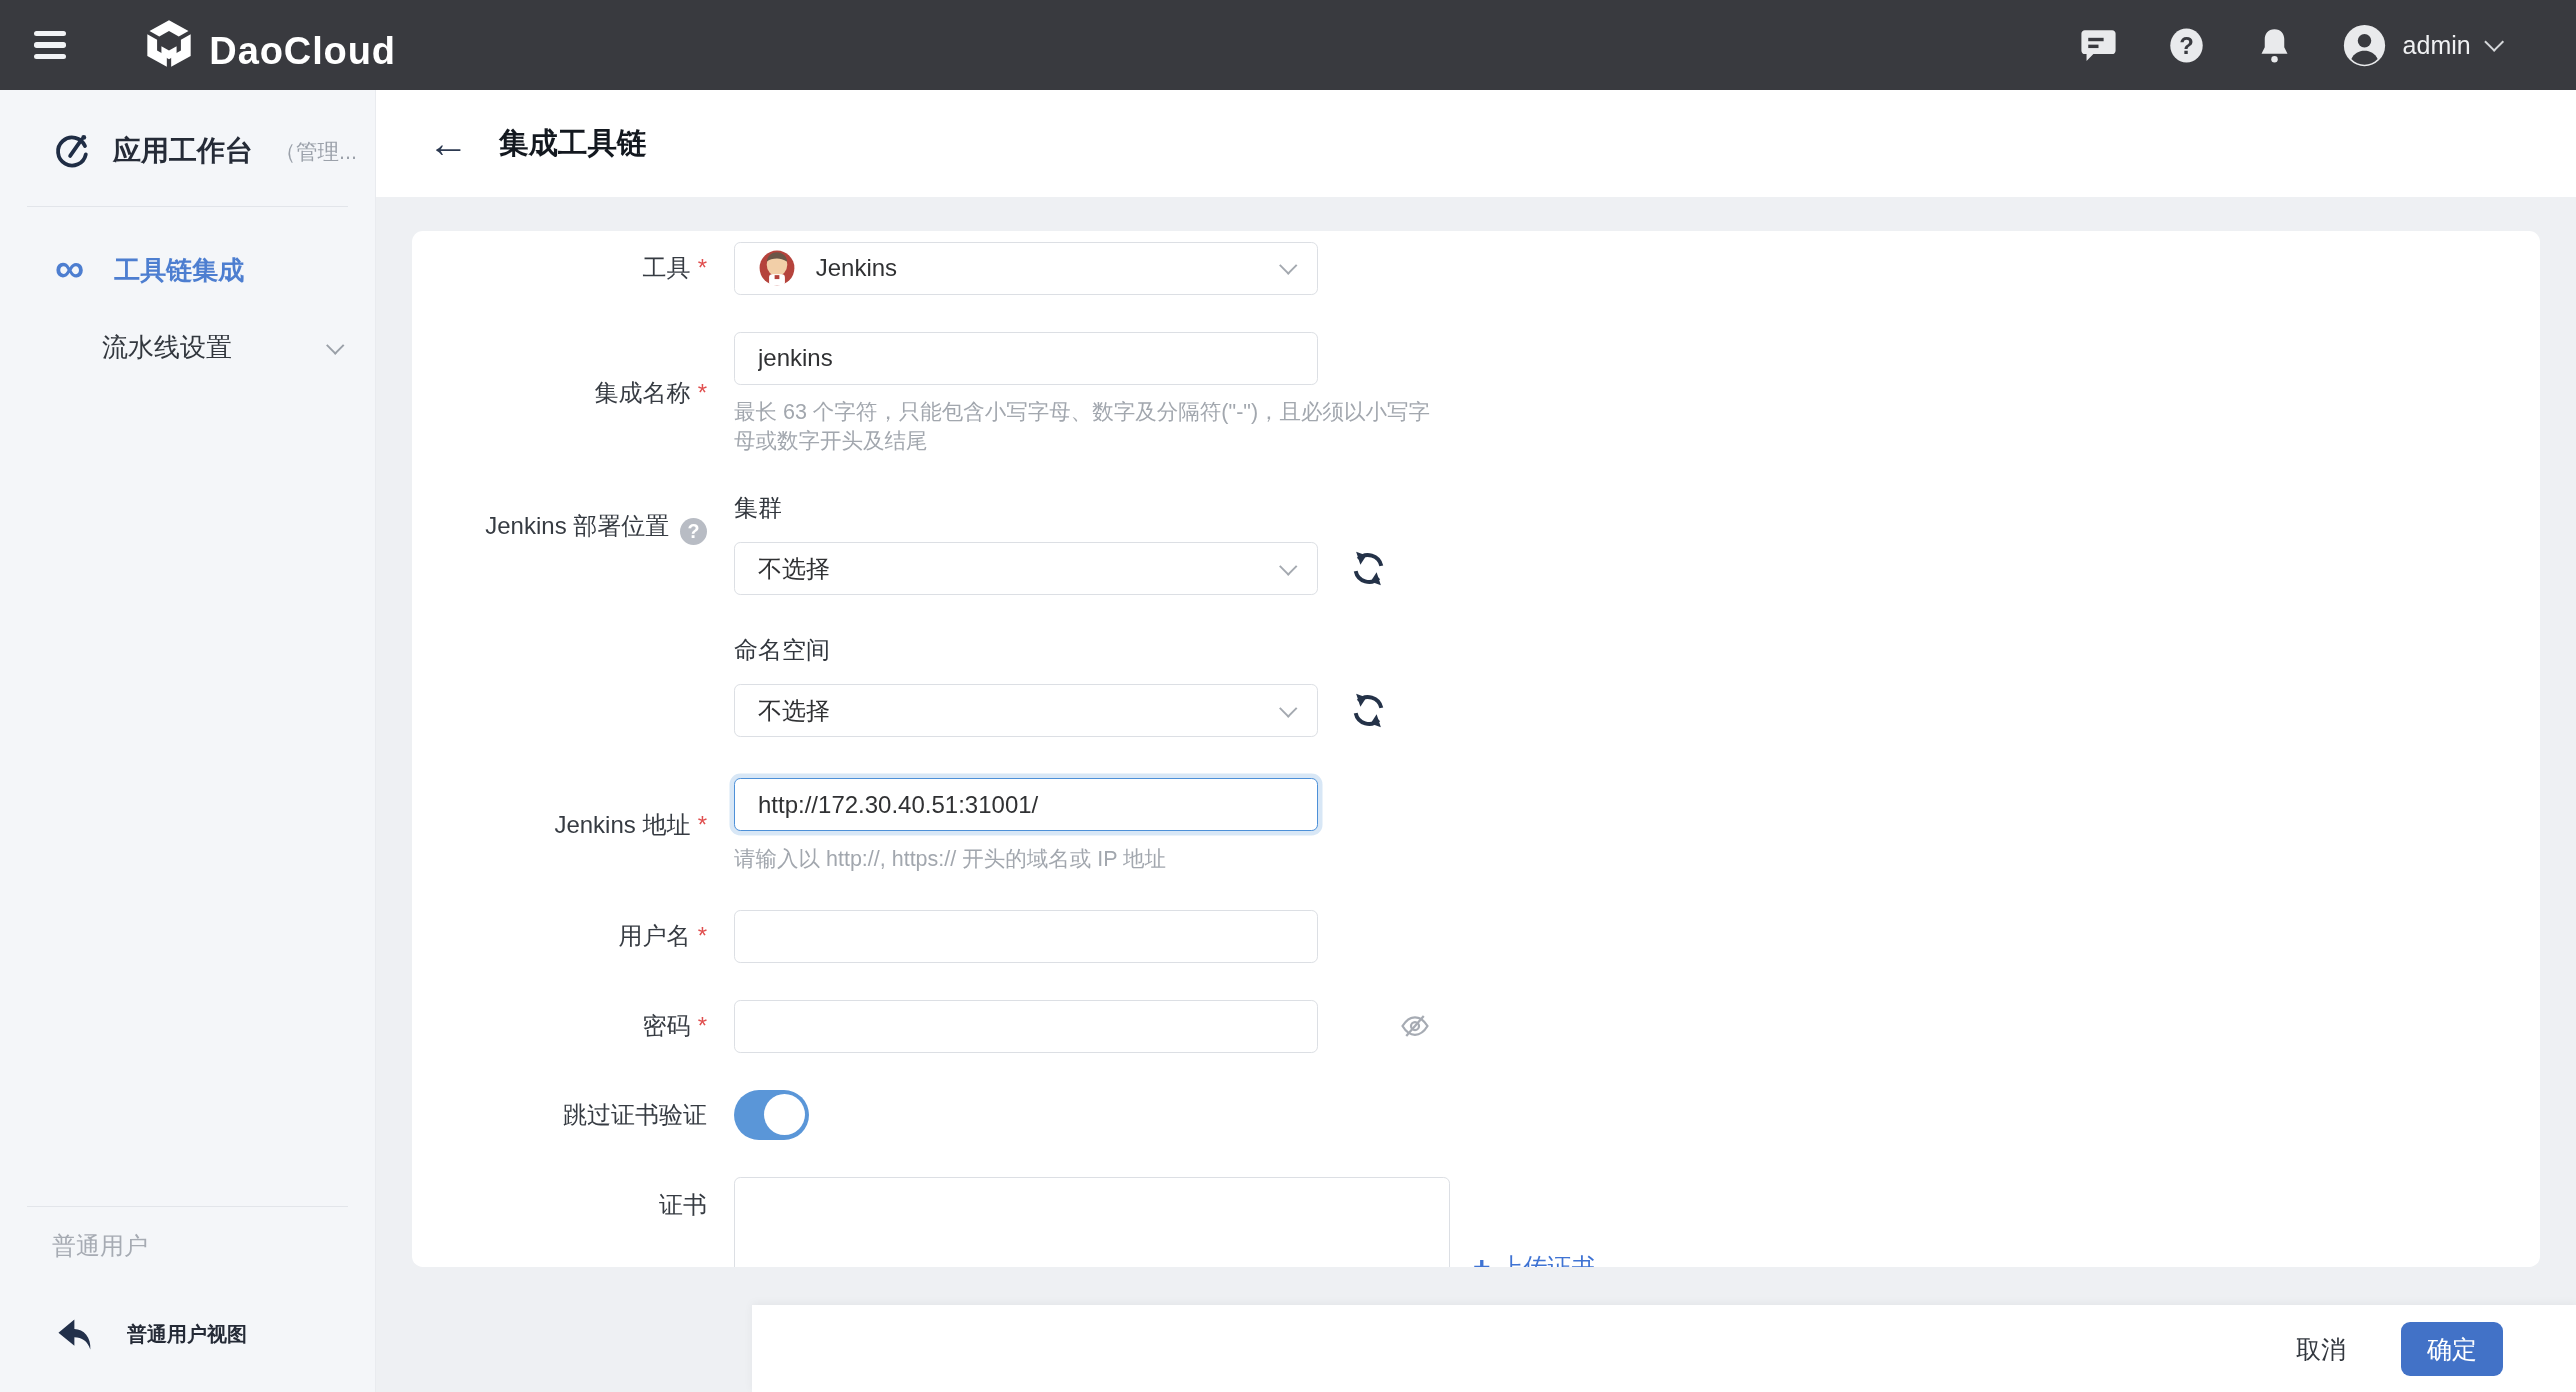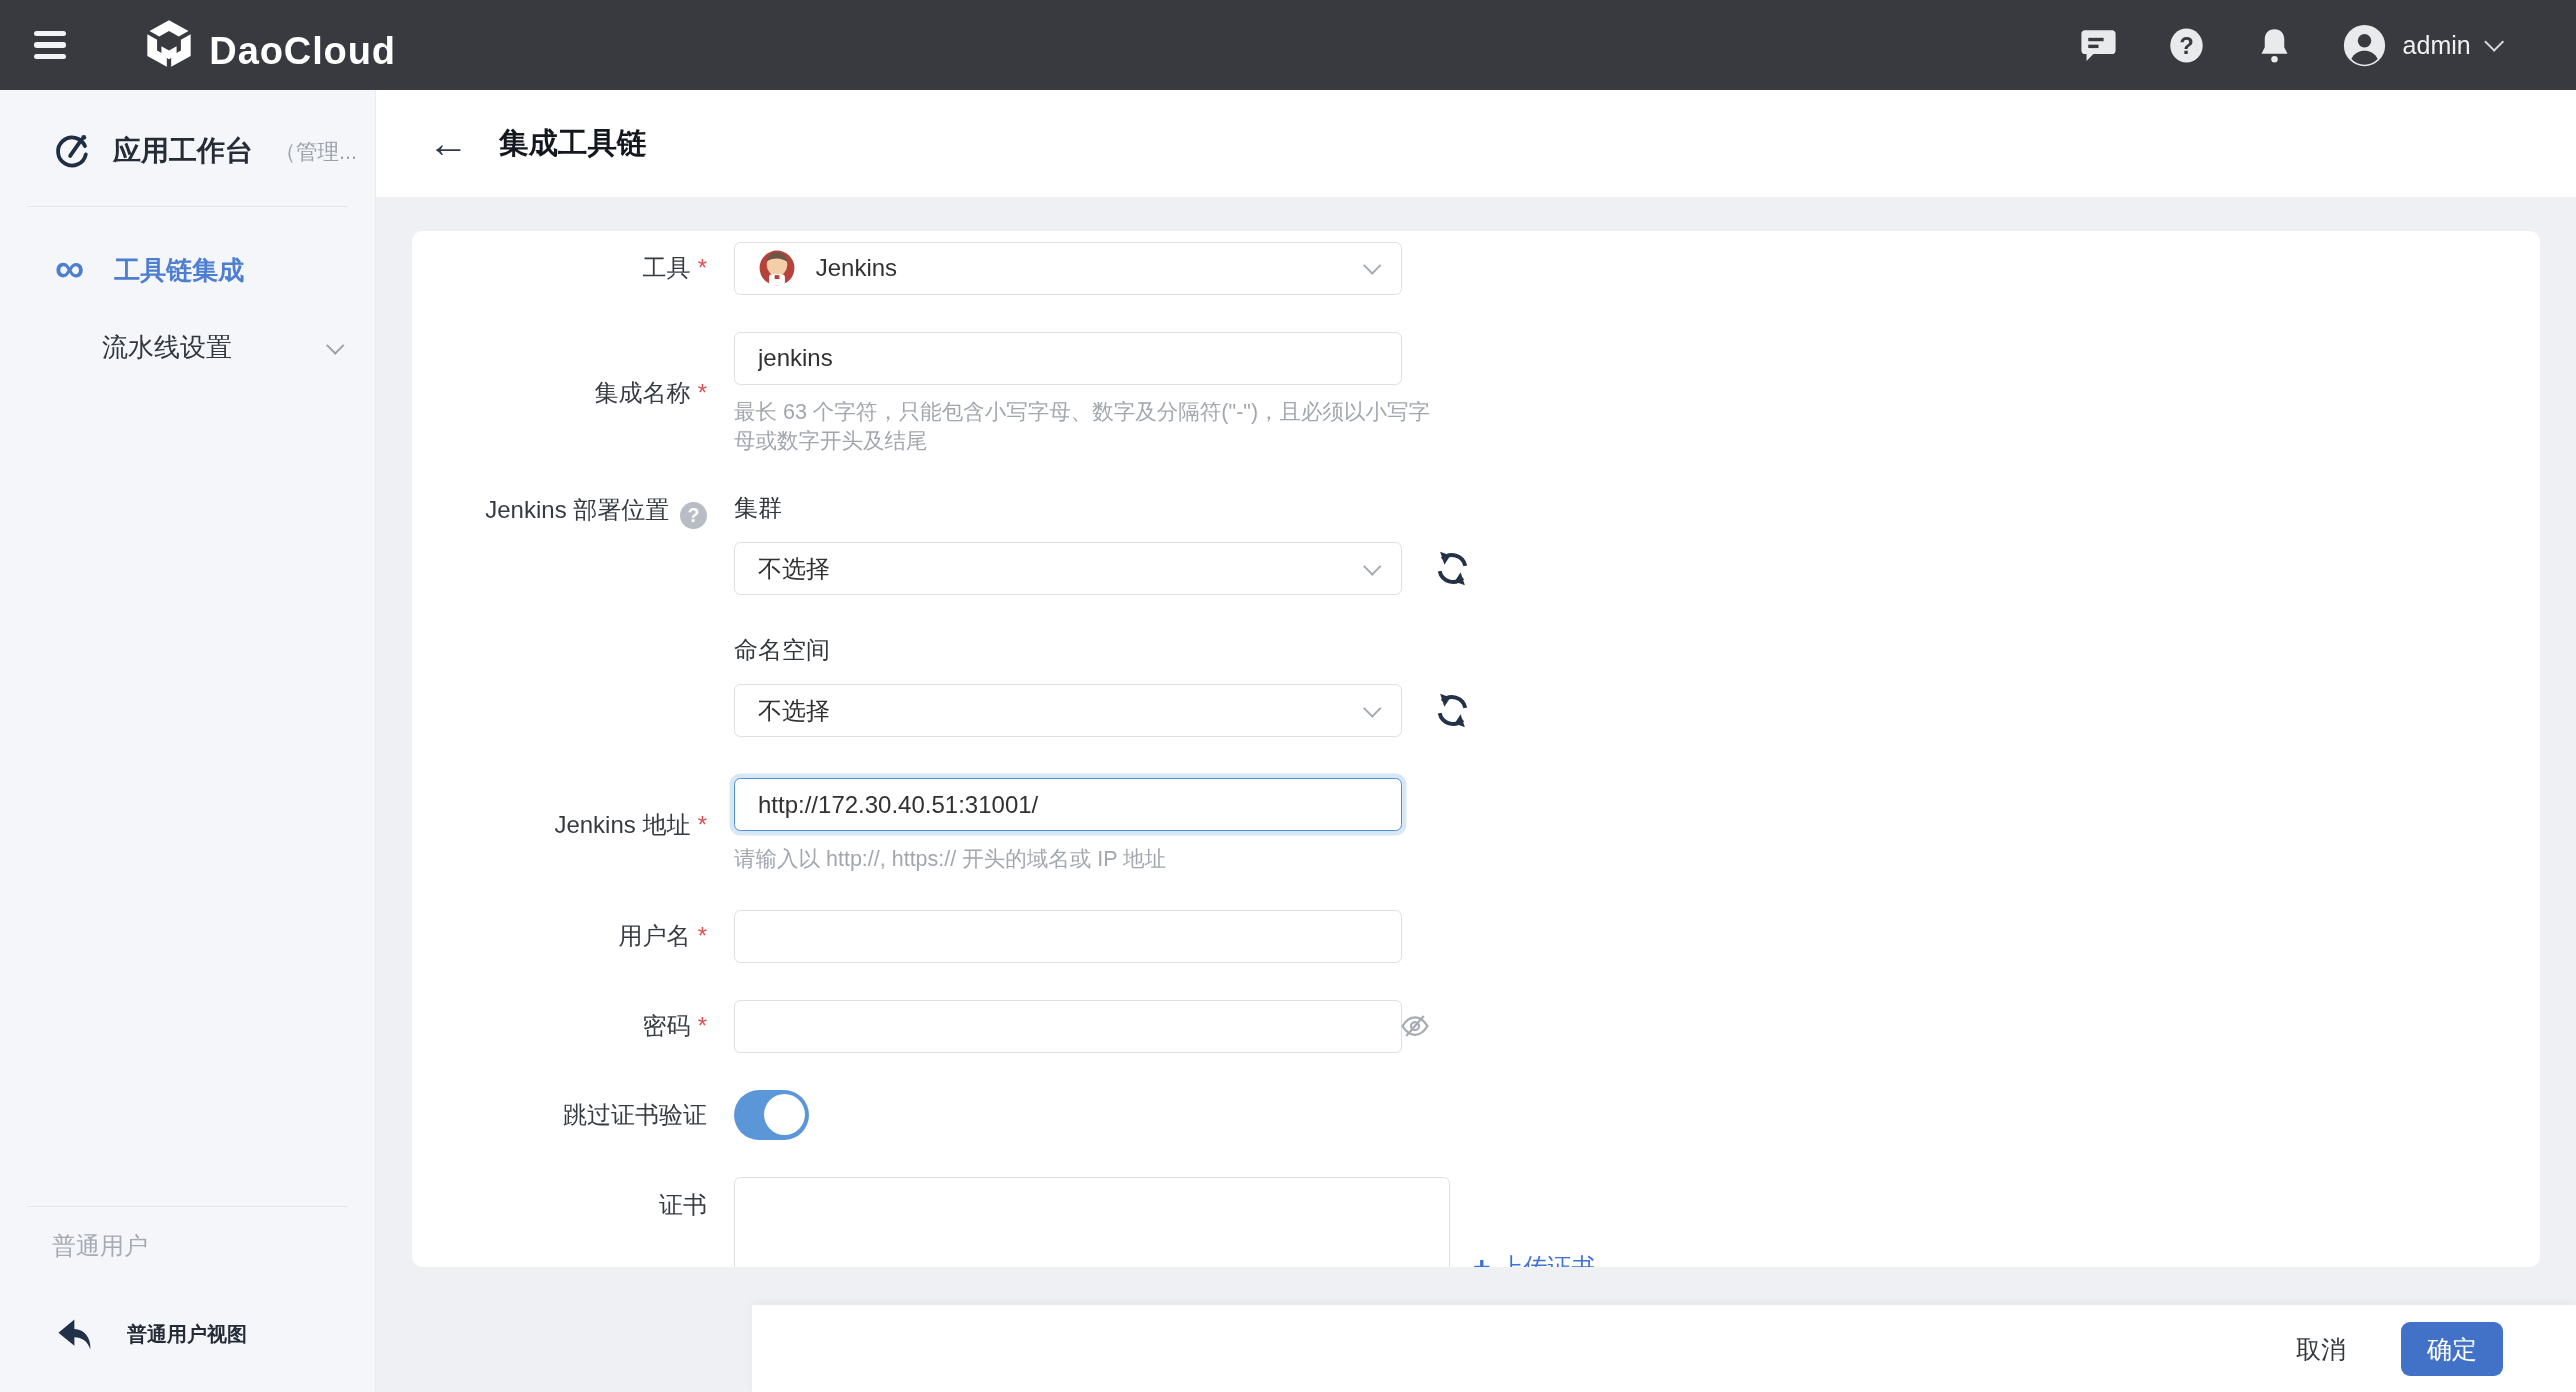--- a/index.html
+++ b/index.html
@@ -61,21 +61,21 @@
   .frow { display:flex; align-items:center; margin-bottom:37px; }
   .frow.top { align-items:flex-start; }
   .flabel {
     width:295px; text-align:right; font-size:24px; color:#363b42; padding-right:0; white-space:nowrap; flex:none;
   }
   .req { color:#e04f4f; margin-left:7.2px; font-size:24px; }
   .lblgap { width:27px; flex:none; }
   .fcol { width:716px; flex:none; }
 
   .inp, .sel {
-    width:668px; height:53px; border:1.8px solid #dcdfe4; border-radius:6.3px; background:#fff;
+    width:584px; height:53px; border:1.8px solid #dcdfe4; border-radius:6.3px; background:#fff;
     font-size:24px; color:#303133; padding:0 23px; outline:none; font-family:inherit;
     display:flex; align-items:center; position:relative;
   }
   input.inp { display:block; }
   .inp:disabled { background:#fff; }
   .sel { cursor:pointer; }
   .sel .sel-text { flex:1; }
   .sel .dd { width:12.5px; height:12.5px; border-right:2.7px solid #a4a9b0; border-bottom:2.7px solid #a4a9b0; transform:rotate(45deg); margin-top:-5.4px; }
   .focused { border-color:#4d90d8 !important; box-shadow:0 0 0 4.5px rgba(77,144,216,0.22); }
 
@@ -232,21 +232,21 @@
       <div class="frow">
         <div class="flabel"><span>集成名称</span><span class="req">*</span></div>
         <div class="lblgap"></div>
         <div class="fcol">
           <input class="inp" value="jenkins" style="">
           <div class="helper">最长 63 个字符，只能包含小写字母、数字及分隔符("-")，且必须以小写字母或数字开头及结尾</div>
         </div>
       </div>
 
       <div class="frow top" style="margin-bottom:41px;">
-        <div class="flabel" style="padding-top:1.8px;">
+        <div class="flabel" style="padding-top:1.8px;margin-top:16px;">
           <span>Jenkins 部署位置</span><span class="help-circle">?</span>
         </div>
         <div class="lblgap"></div>
         <div class="fcol" style="width:806px;">
           <div class="sub-label">集群</div>
           <div class="sel-with-refresh">
             <div class="sel">
               <span class="sel-text">不选择</span>
               <span class="dd"></span>
             </div>

